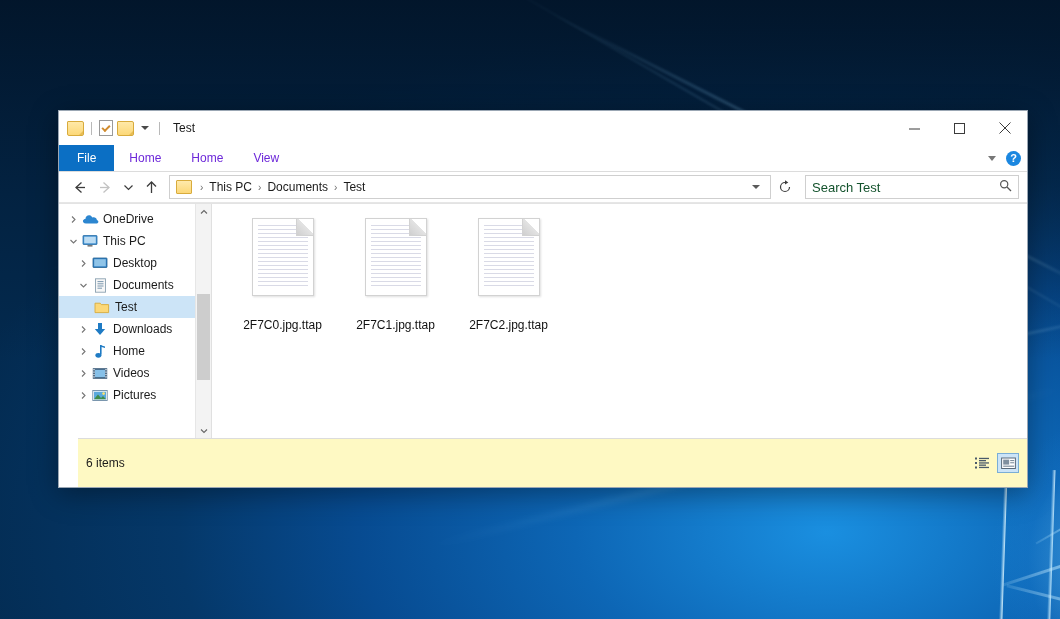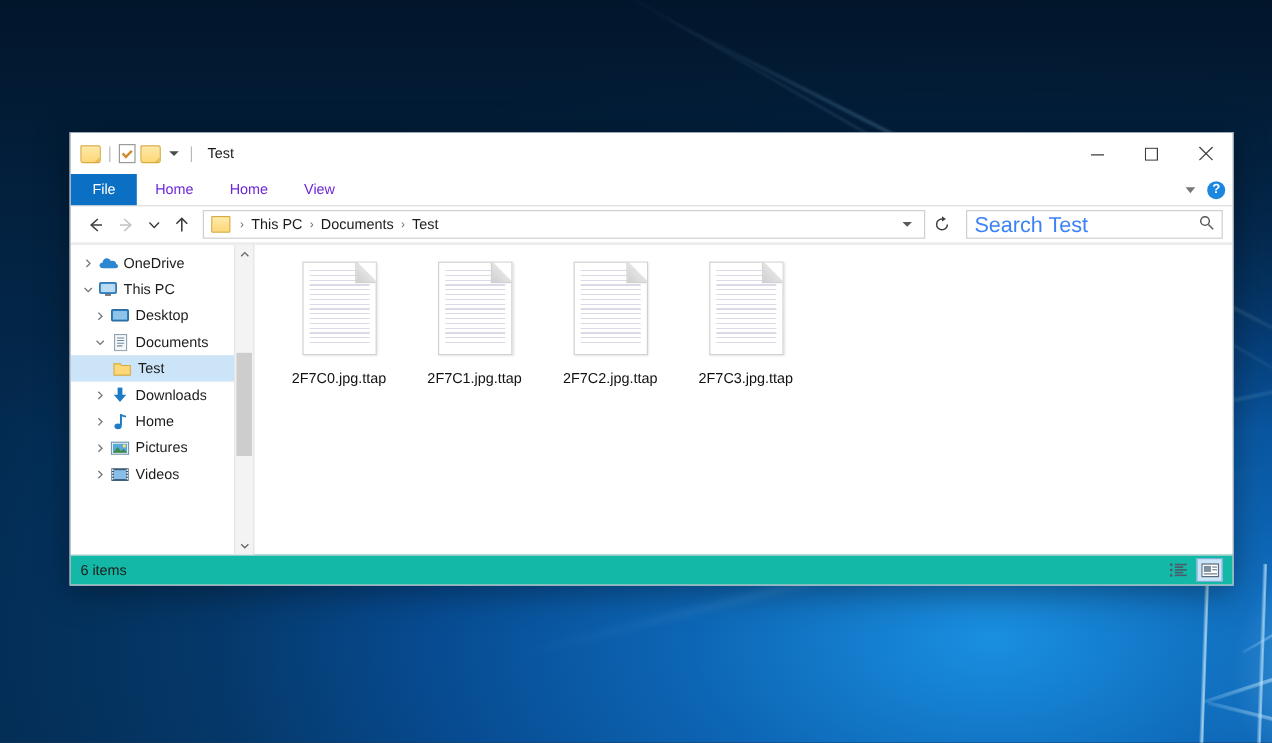--- a/index.html
+++ b/index.html
@@ -250,22 +250,22 @@
     height: 22px;
     border: 1px solid #cfcfcf;
     background: #fff;
     display: flex;
     align-items: center;
     padding: 0 6px;
     margin-left: 6px;
     flex: none;
   }
   .searchbox .ph {
-    font-size: 18px;
-    color: #3b82f6;
+    font-size: 13px;
+    color: #14532d;
     flex: 1;
   }
 
   
   .body {
     flex: 1;
     display: flex;
     min-height: 0;
     border-top: 1px solid #e3e3e3;
   }
@@ -372,37 +372,38 @@
     border-bottom: 1px solid #d2d2d2;
   }
   .doc .foldmask {
     position: absolute;
     right: 0; top: 0;
     width: 17px; height: 17px;
     background: #ffffff;
     clip-path: polygon(0 0, 100% 0, 100% 100%);
   }
   .fname {
-    margin-top: 12px;
+    margin-top: 22px;
     font-size: 12px;
     color: #111;
     white-space: nowrap;
   }
 
   
   .statusbar {
     height: 24px;
     flex: none;
-    background: #14b8a6;
+    background: #fef9c3;
     border-top: 1px solid #dcdcdc;
     display: flex;
     align-items: center;
-    padding: 0 8px;
+    padding: 12px 8px;
     font-size: 12px;
     color: #1b1b1b;
+    margin-left: 19px;
   }
   .status-views {
     margin-left: auto;
     display: flex;
     align-items: center;
     gap: 5px;
   }
   .vbtn {
     width: 20px; height: 18px;
     display: flex; align-items: center; justify-content: center;
@@ -637,54 +638,54 @@
         </div>
 
         <div class="tnode ind1">
           <span class="expander">
             <svg width="9" height="9" viewBox="0 0 9 9">
                 <path d="M3 1.5 L6 4.5 L3 7.5" fill="none" stroke="currentColor" stroke-width="1.1"></path>
               </svg>
           </span>
           <span class="tico">
             <svg width="16" height="13" viewBox="0 0 16 13">
-                <rect x="0.8" y="1.5" width="14.4" height="10" fill="#ffffff" stroke="#6d8ca6" stroke-width="0.9"></rect>
-                <rect x="2" y="2.7" width="12" height="7.6" fill="#5aa9dd"></rect>
-                <path d="M2 10.3 L6 5.6 L9 9 L11 7 L14 10.3 Z" fill="#3f8c4a"></path>
-                <circle cx="11.6" cy="4.6" r="1.3" fill="#ffe36a"></circle>
-              </svg>
-          </span>
-          <span class="tlabel">Pictures</span>
-        </div>
-
-        <div class="tnode ind1">
-          <span class="expander">
-            <svg width="9" height="9" viewBox="0 0 9 9">
-                <path d="M3 1.5 L6 4.5 L3 7.5" fill="none" stroke="currentColor" stroke-width="1.1"></path>
-              </svg>
-          </span>
-          <span class="tico">
-            <svg width="16" height="13" viewBox="0 0 16 13">
                 <rect x="0.8" y="1.2" width="14.4" height="10.6" fill="#3b5a78"></rect>
                 <rect x="3" y="2.8" width="10" height="7.4" fill="#86c0e8"></rect>
                 <g fill="#ffffff">
                   <rect x="1.4" y="2" width="1.2" height="1.4"></rect>
                   <rect x="1.4" y="4.4" width="1.2" height="1.4"></rect>
                   <rect x="1.4" y="6.8" width="1.2" height="1.4"></rect>
                   <rect x="1.4" y="9.2" width="1.2" height="1.4"></rect>
                   <rect x="13.4" y="2" width="1.2" height="1.4"></rect>
                   <rect x="13.4" y="4.4" width="1.2" height="1.4"></rect>
                   <rect x="13.4" y="6.8" width="1.2" height="1.4"></rect>
                   <rect x="13.4" y="9.2" width="1.2" height="1.4"></rect>
                 </g>
               </svg>
           </span>
           <span class="tlabel">Videos</span>
         </div>
 
+        <div class="tnode ind1">
+          <span class="expander">
+            <svg width="9" height="9" viewBox="0 0 9 9">
+                <path d="M3 1.5 L6 4.5 L3 7.5" fill="none" stroke="currentColor" stroke-width="1.1"></path>
+              </svg>
+          </span>
+          <span class="tico">
+            <svg width="16" height="13" viewBox="0 0 16 13">
+                <rect x="0.8" y="1.5" width="14.4" height="10" fill="#ffffff" stroke="#6d8ca6" stroke-width="0.9"></rect>
+                <rect x="2" y="2.7" width="12" height="7.6" fill="#5aa9dd"></rect>
+                <path d="M2 10.3 L6 5.6 L9 9 L11 7 L14 10.3 Z" fill="#3f8c4a"></path>
+                <circle cx="11.6" cy="4.6" r="1.3" fill="#ffe36a"></circle>
+              </svg>
+          </span>
+          <span class="tlabel">Pictures</span>
+        </div>
+
 
       </div>
 
       <div class="sb-scroll">
         <div class="sb-arrow">
           <svg width="8" height="8" viewBox="0 0 8 8">
               <path d="M1 5.5 L4 2.5 L7 5.5" fill="none" stroke="currentColor" stroke-width="1.1"></path>
             </svg>
         </div>
         <div class="sb-thumb"></div>
@@ -719,28 +720,20 @@
 
         <div class="item">
           <div class="doc">
             <div class="lines"></div>
             <div class="foldmask"></div>
             <div class="fold"></div>
           </div>
           <div class="fname">2F7C2.jpg.ttap</div>
         </div>
 
-        <div class="item">
-          <div class="doc">
-            <div class="lines"></div>
-            <div class="foldmask"></div>
-            <div class="fold"></div>
-          </div>
-          <div class="fname">2F7C3.jpg.ttap</div>
-        </div>
 
 
 
       </div>
     </div>
   </div>
 
   <div class="statusbar">
     <span>6 items</span>
     <div class="status-views">

